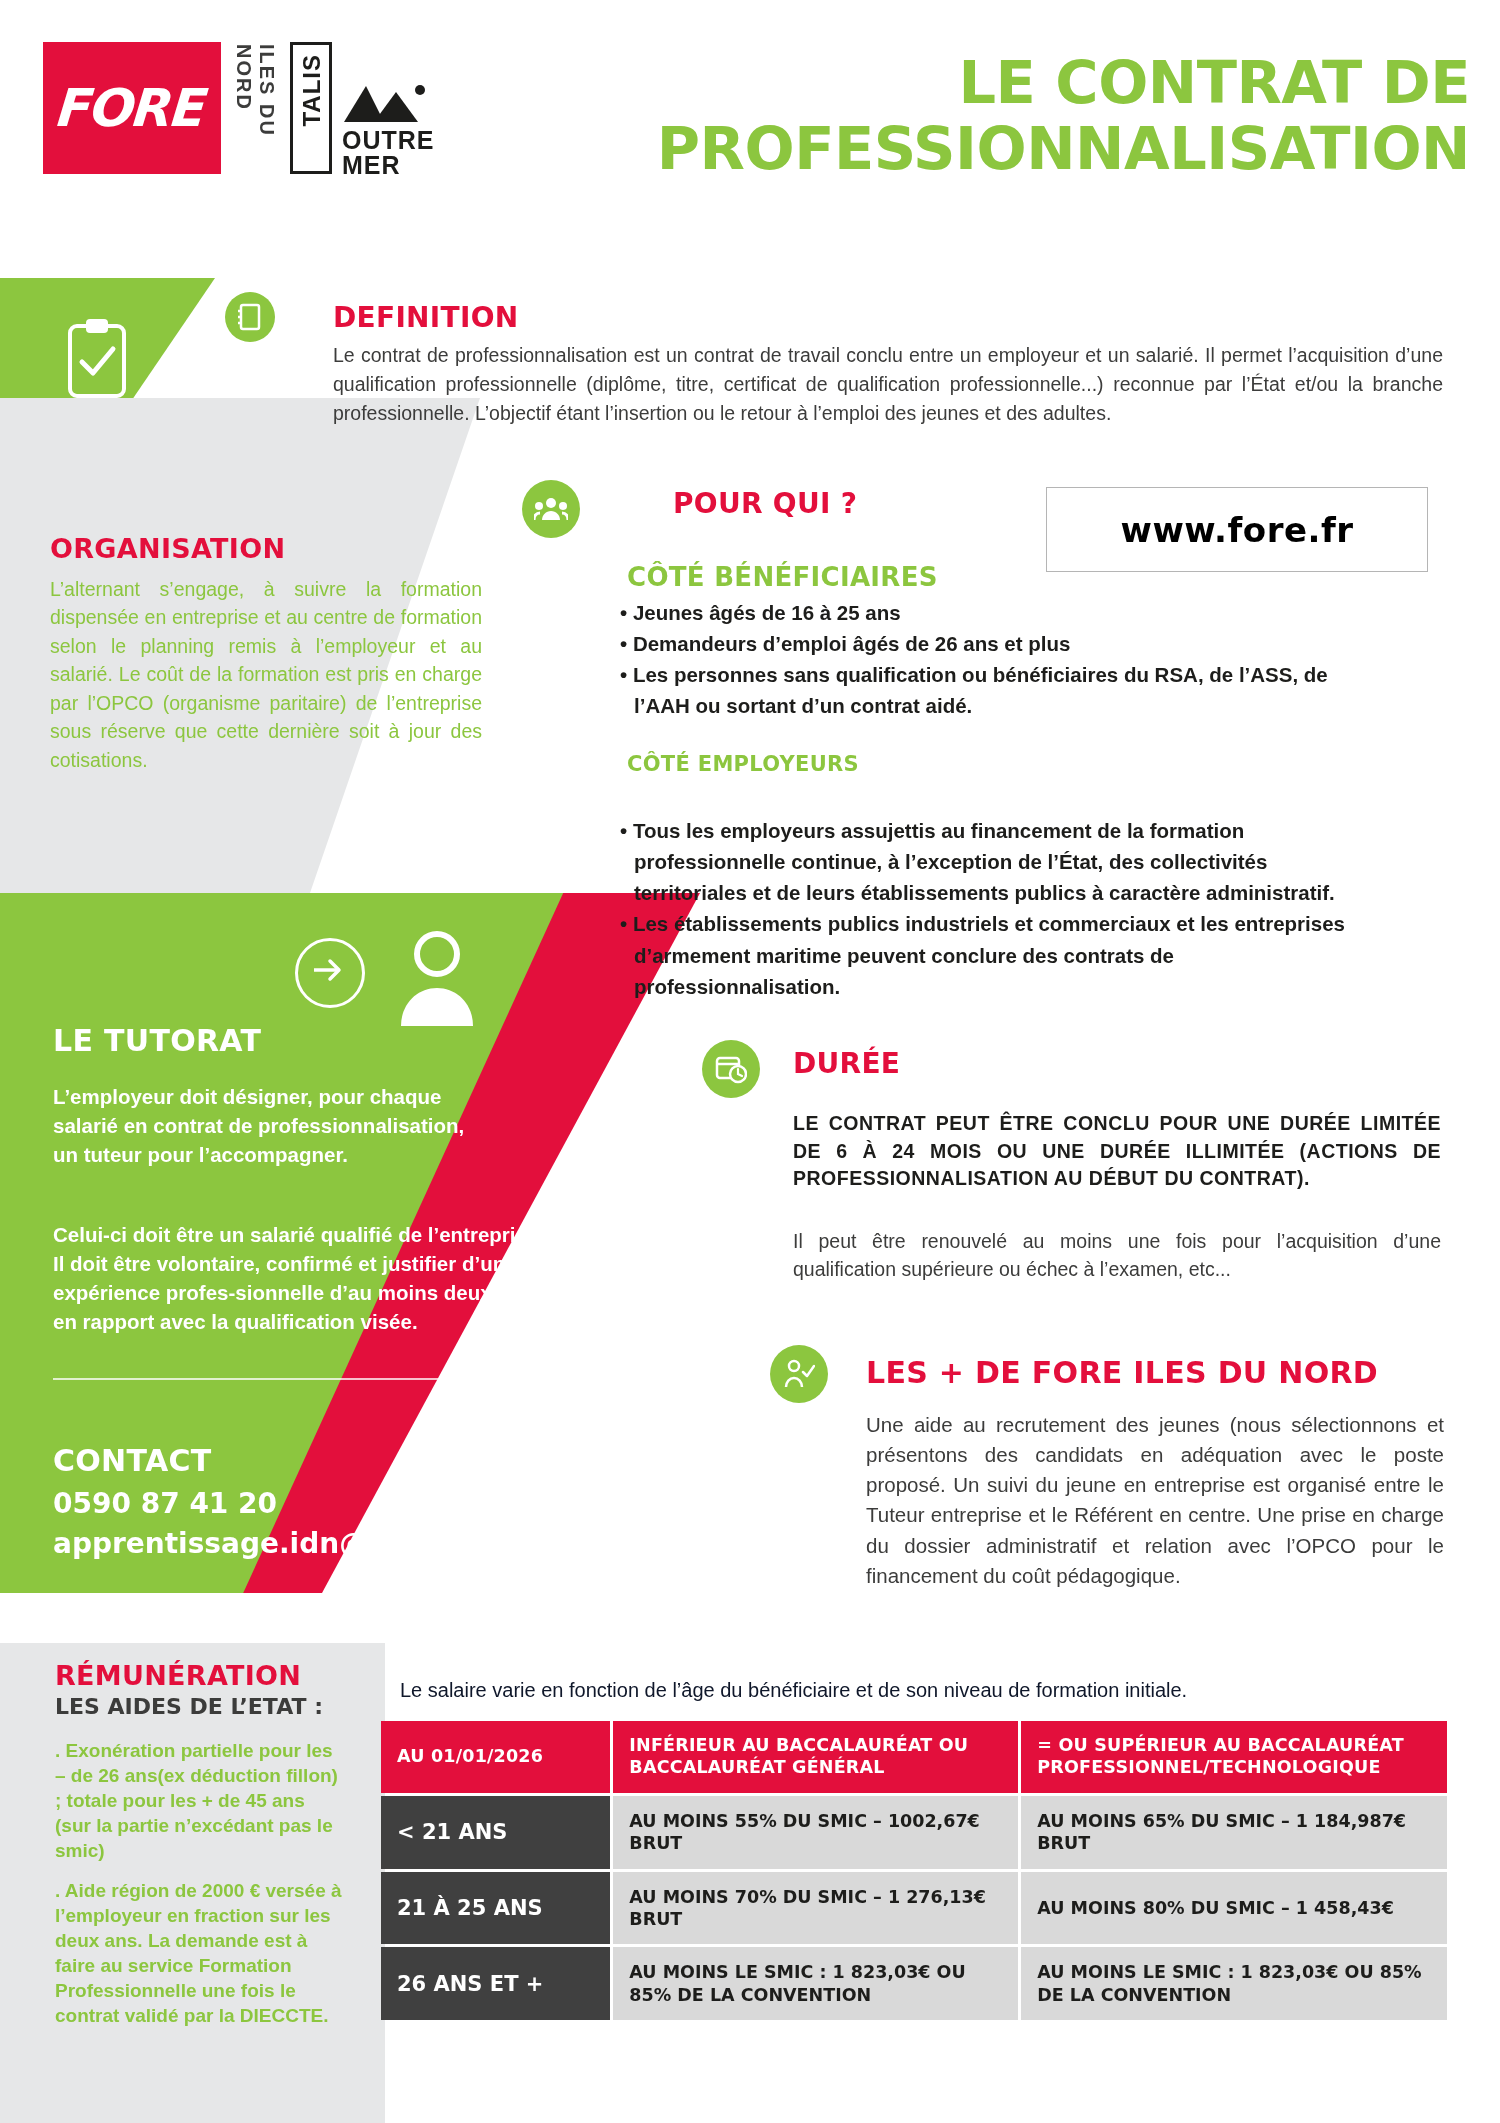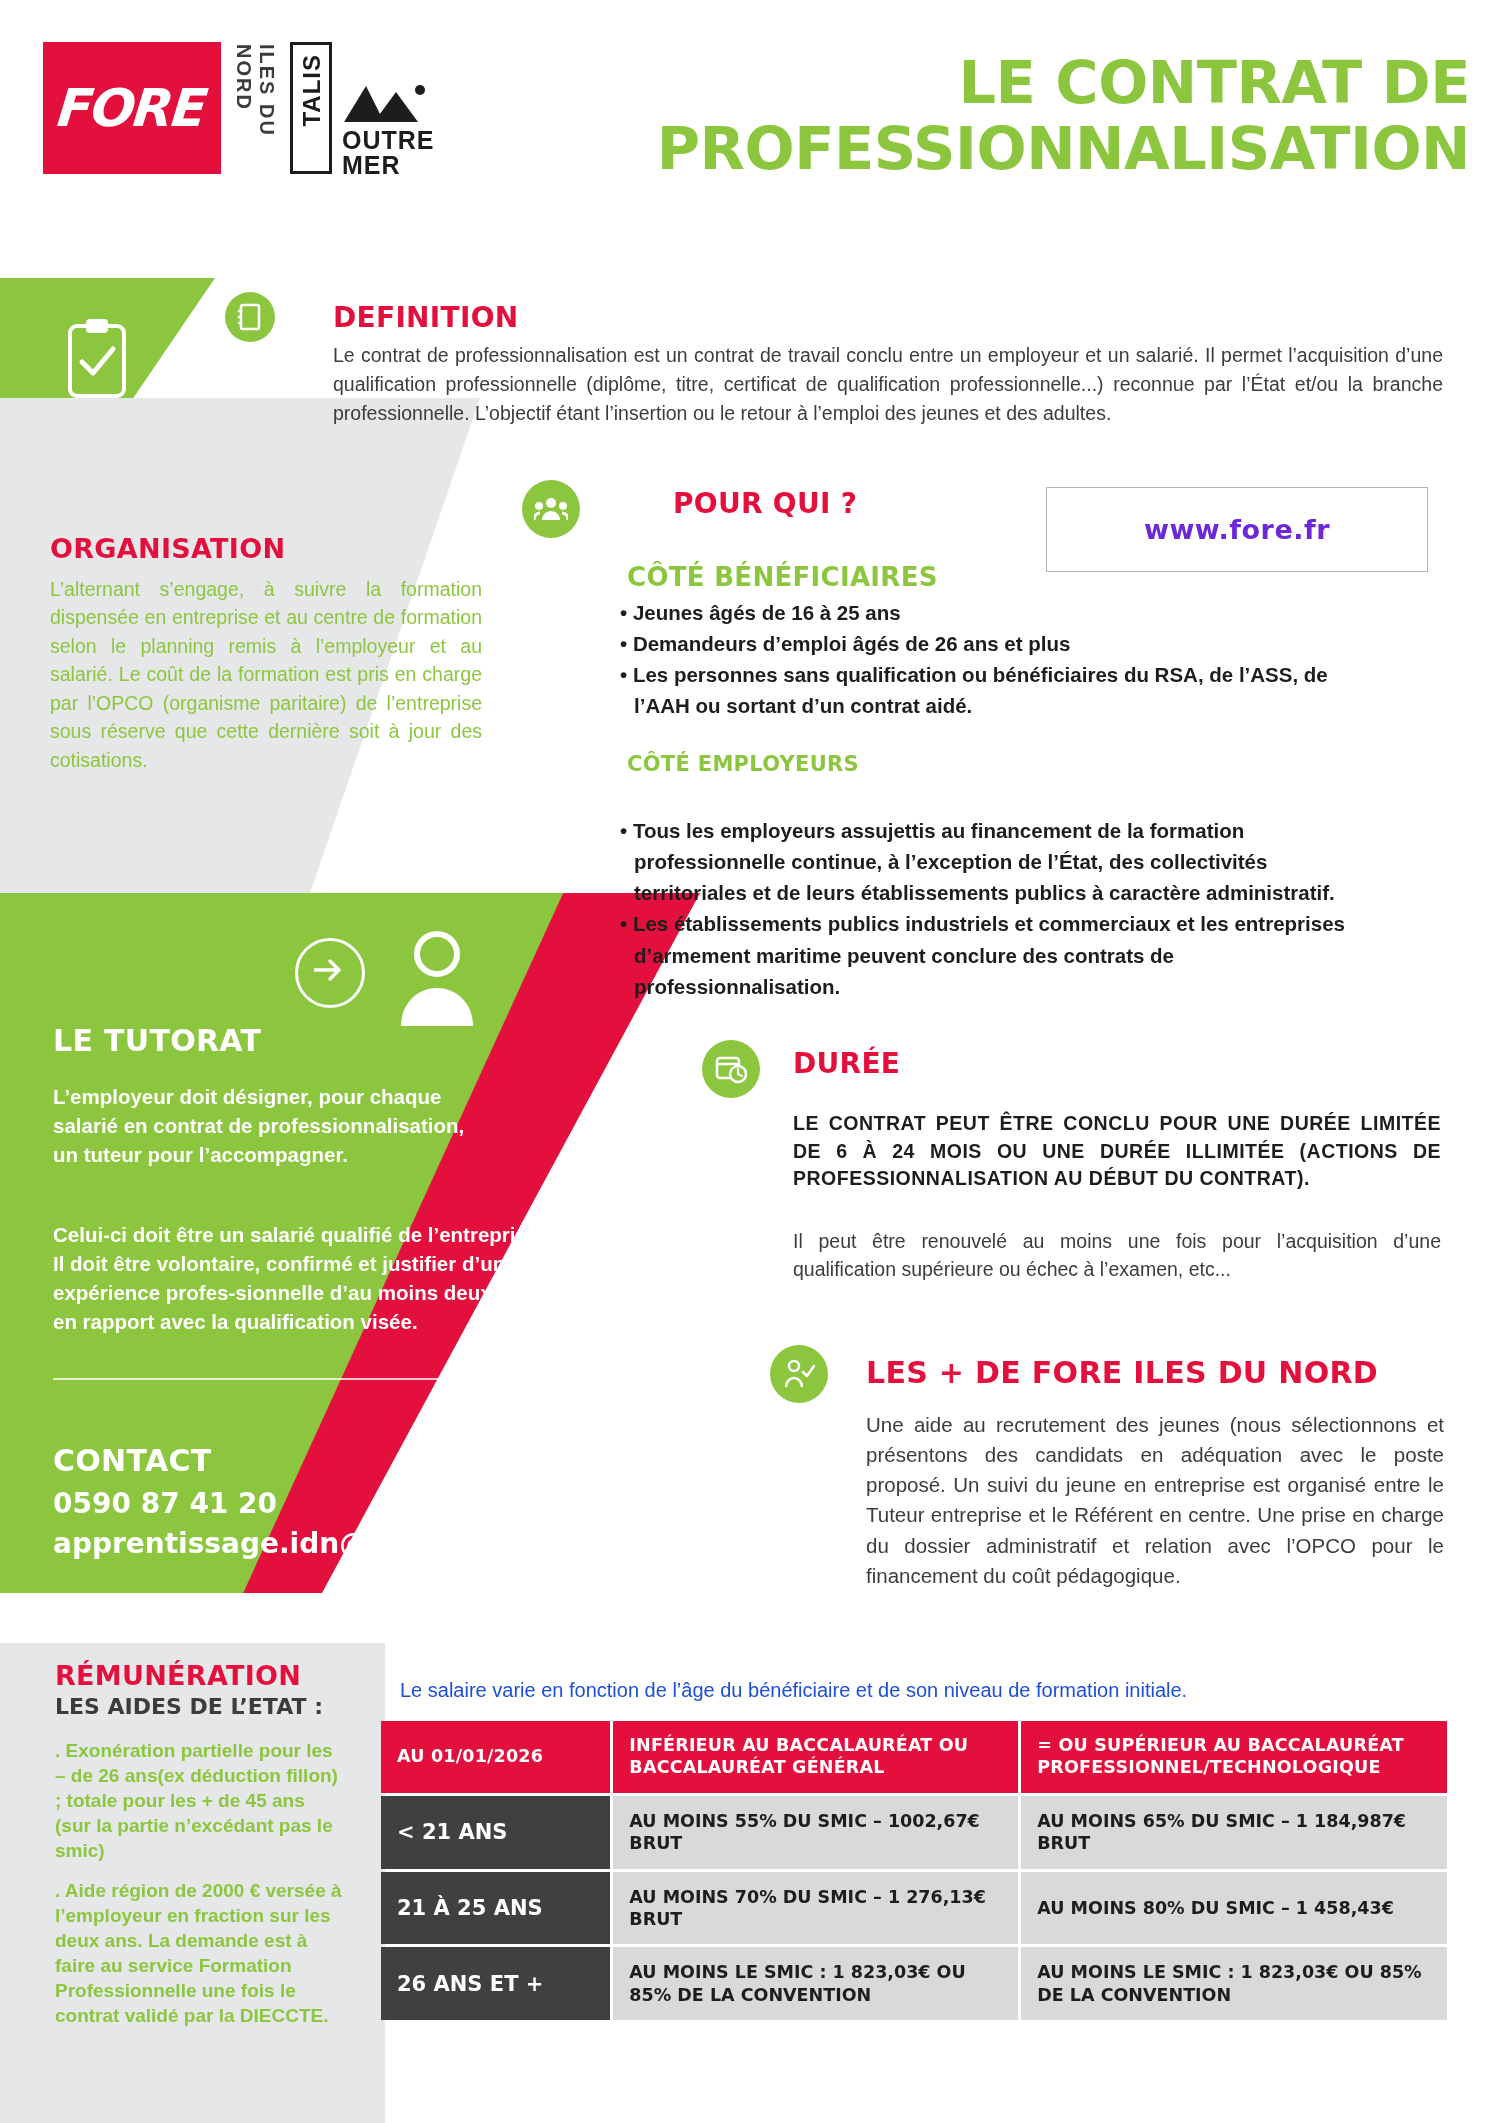--- a/index.html
+++ b/index.html
@@ -250,22 +250,22 @@
     left: 1046px; top: 487px;
     width: 380px; height: 83px;
     border: 1px solid #b5b5b5;
     display: flex;
     align-items: center;
     justify-content: center;
   }
   #website-box span {
     font-family: "DejaVu Sans", sans-serif;
     font-weight: bold;
-    font-size: 27px;
-    color: #6d28d9;
+    font-size: 34px;
+    color: #000000;
     letter-spacing: 0.5px;
   }
 
   
   #tutorat-title {
     position: absolute;
     left: 53px; top: 1023px;
     font-size: 30px;
     color: #ffffff;
   }
@@ -413,21 +413,21 @@
     font-size: 19px;
     font-weight: bold;
     line-height: 1.32;
     color: #8cc63f;
   }
   #salary-note {
     position: absolute;
     left: 400px; top: 1679px;
     width: 1050px;
     font-size: 20px;
-    color: #1d4ed8;
+    color: #0f172a;
   }
 
   
   #salary-table {
     position: absolute;
     left: 378px; top: 1718px;
     width: 1072px;
     border-collapse: separate;
     border-spacing: 3px;
   }

